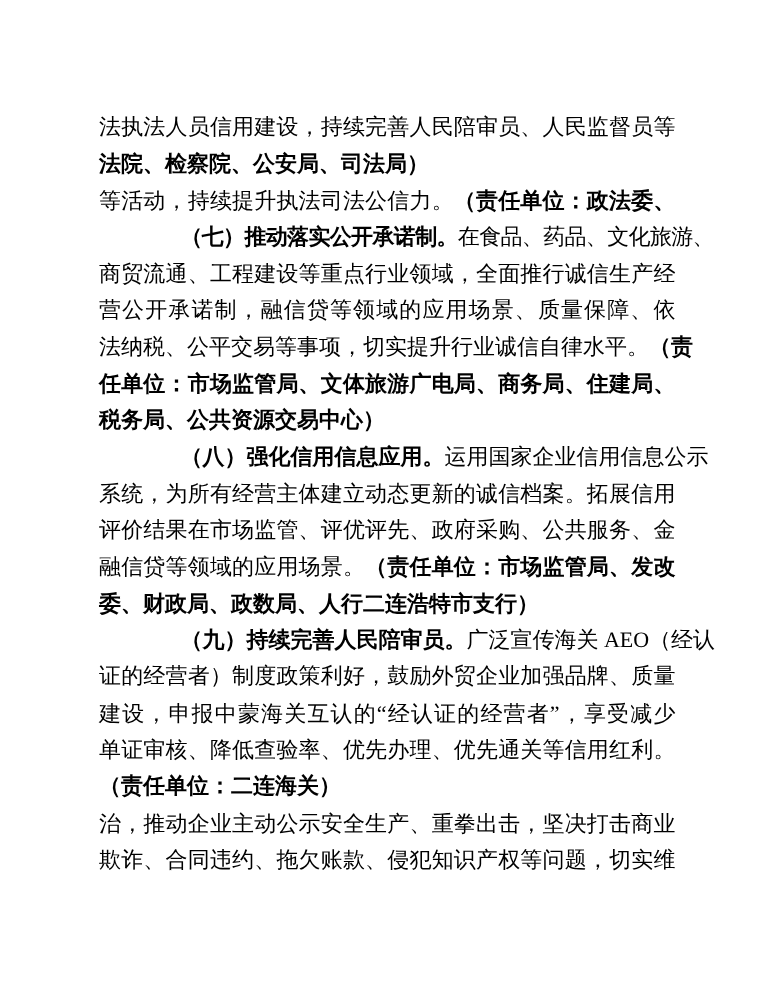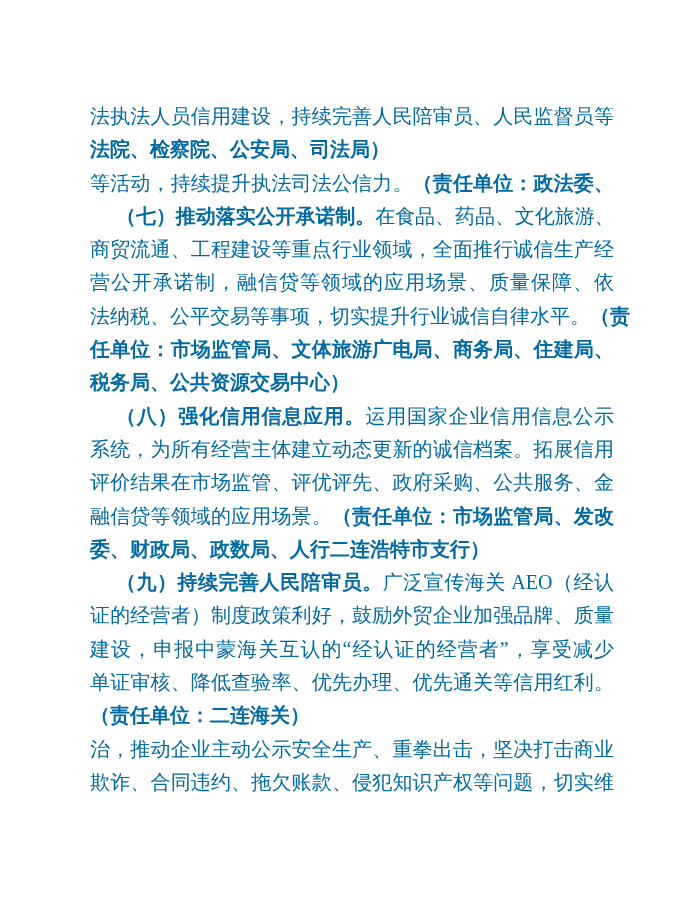--- a/index.html
+++ b/index.html
@@ -17,21 +17,21 @@
     width: 694px;
     height: 903px;
     background: #ffffff;
     overflow: hidden;
   }
   .doc-body {
     position: absolute;
     left: 90px;
     top: 100px;
     width: 524px;
-    color: #0369a1;
+    color: #000000;
   }
   .line {
     font-size: 20px;
     height: 33.3px;
     line-height: 33.3px;
     white-space: nowrap;
     text-align: justify;
     text-align-last: justify;
     text-justify: inter-character;
   }
@@ -44,20 +44,21 @@
   .line.tight {
     letter-spacing: -0.6px;
   }
   .seg-body {
     font-family: "Liberation Serif", serif;
     font-weight: 400;
   }
   .seg-heading {
     font-family: "Liberation Serif", serif;
     font-weight: 700;
+    margin-left: 48px;
   }
   .seg-unit {
     font-family: "Liberation Sans", sans-serif;
     font-weight: 700;
   }
 </style>
 </head>
 <body>
 
 <div class="page">

